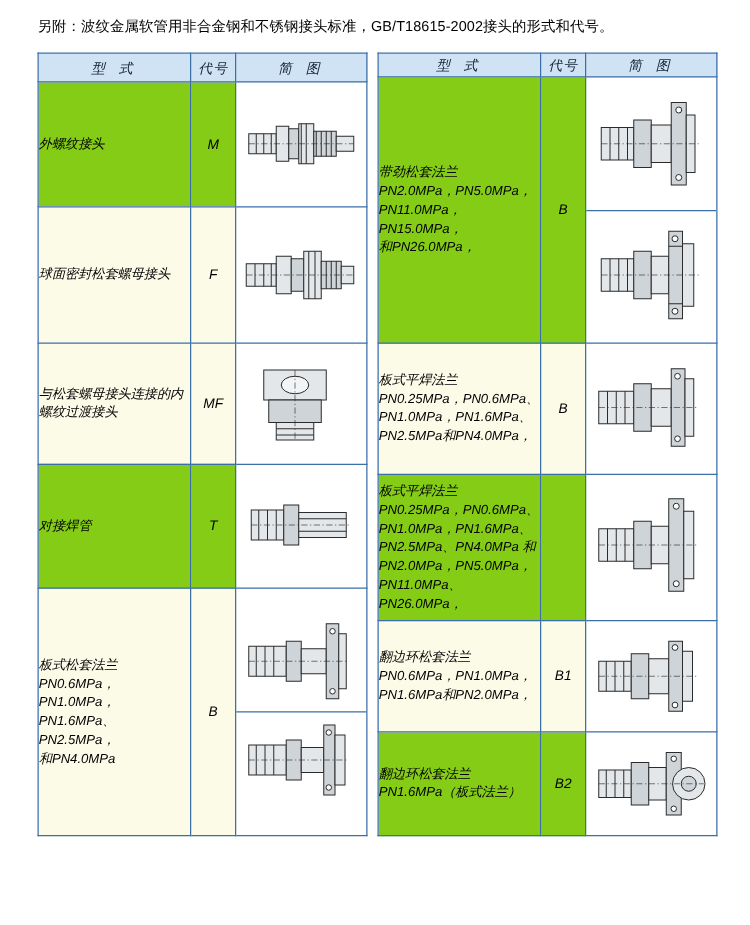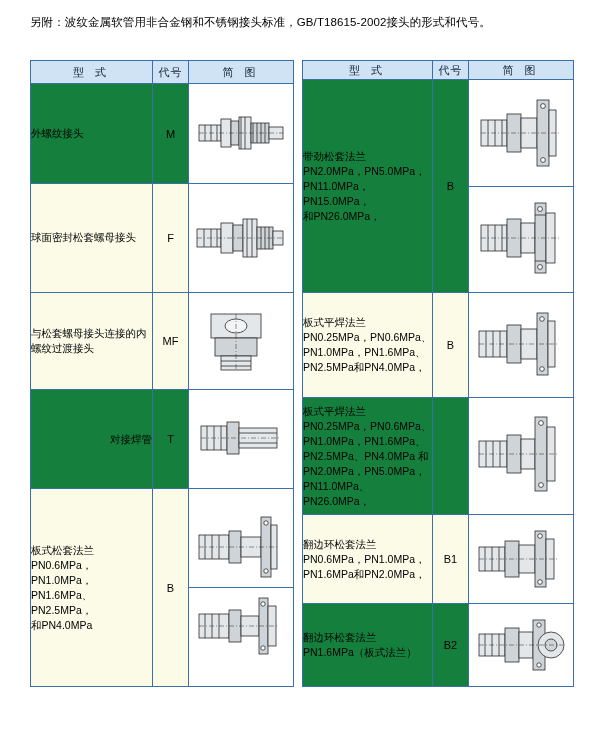--- a/index.html
+++ b/index.html
@@ -28,24 +28,25 @@
     top: 14px;
     right: 18px;
     font-size: 11.5px;
     line-height: 16px;
     color: #000;
     letter-spacing: 0.1px;
   }
   .tables {
     position: absolute;
     left: 30px;
-    top: 60px;
+    top: 42px;
     width: 542px;
     display: flex;
     gap: 0px;
+    font-style: italic;
   }
   table.grid {
     border-collapse: collapse;
     table-layout: fixed;
   }
   table.grid td, table.grid th {
     border: 1px solid #3a6fa8;
     padding: 0;
     vertical-align: middle;
     font-weight: normal;
@@ -64,21 +65,21 @@
     line-height: 15px;
     padding: 5px 6px;
     color: #000;
   }
   .code {
     text-align: center;
     font-size: 11px;
     color: #000;
   }
   .yellow { background: #fcfbe8; }
-  .white { background: #15803d; }
+  .white { background: #84cc16; }
   .figcell {
     background: #ffffff;
     text-align: center;
     padding: 0;
   }
   .fig {
     display: block;
     margin: 0 auto;
   }
   .spacer {
@@ -174,21 +175,21 @@
                 <ellipse cx="45" cy="22" rx="11" ry="7" fill="#f2f4f5"></ellipse>
                 <line x1="45" y1="10" x2="45" y2="66" stroke-dasharray="5,2,1,2" stroke-width="0.5"></line>
                 <line x1="30" y1="57" x2="60" y2="57"></line>
                 <line x1="30" y1="62" x2="60" y2="62"></line>
               </g>
             </svg>
           </td>
         </tr>
 
         <tr>
-          <td class="lbl white" style="height:80px;text-align:right;">对接焊管</td>
+          <td class="lbl white" style="height:80px;">对接焊管</td>
           <td class="code white">T</td>
           <td class="figcell">
             <svg class="fig" width="100" height="74" viewBox="0 0 100 74">
               <g stroke="#2b2b2b" stroke-width="0.8" fill="#e3e7ea">
                 <rect x="10" y="24" width="26" height="24"></rect>
                 <rect x="36" y="20" width="12" height="32" fill="#cfd4d8"></rect>
                 <rect x="48" y="26" width="38" height="20"></rect>
                 <line x1="10" y1="36" x2="88" y2="36" stroke-dasharray="5,2,1,2" stroke-width="0.5"></line>
                 <line x1="16" y1="24" x2="16" y2="48"></line>
                 <line x1="23" y1="24" x2="23" y2="48"></line>

